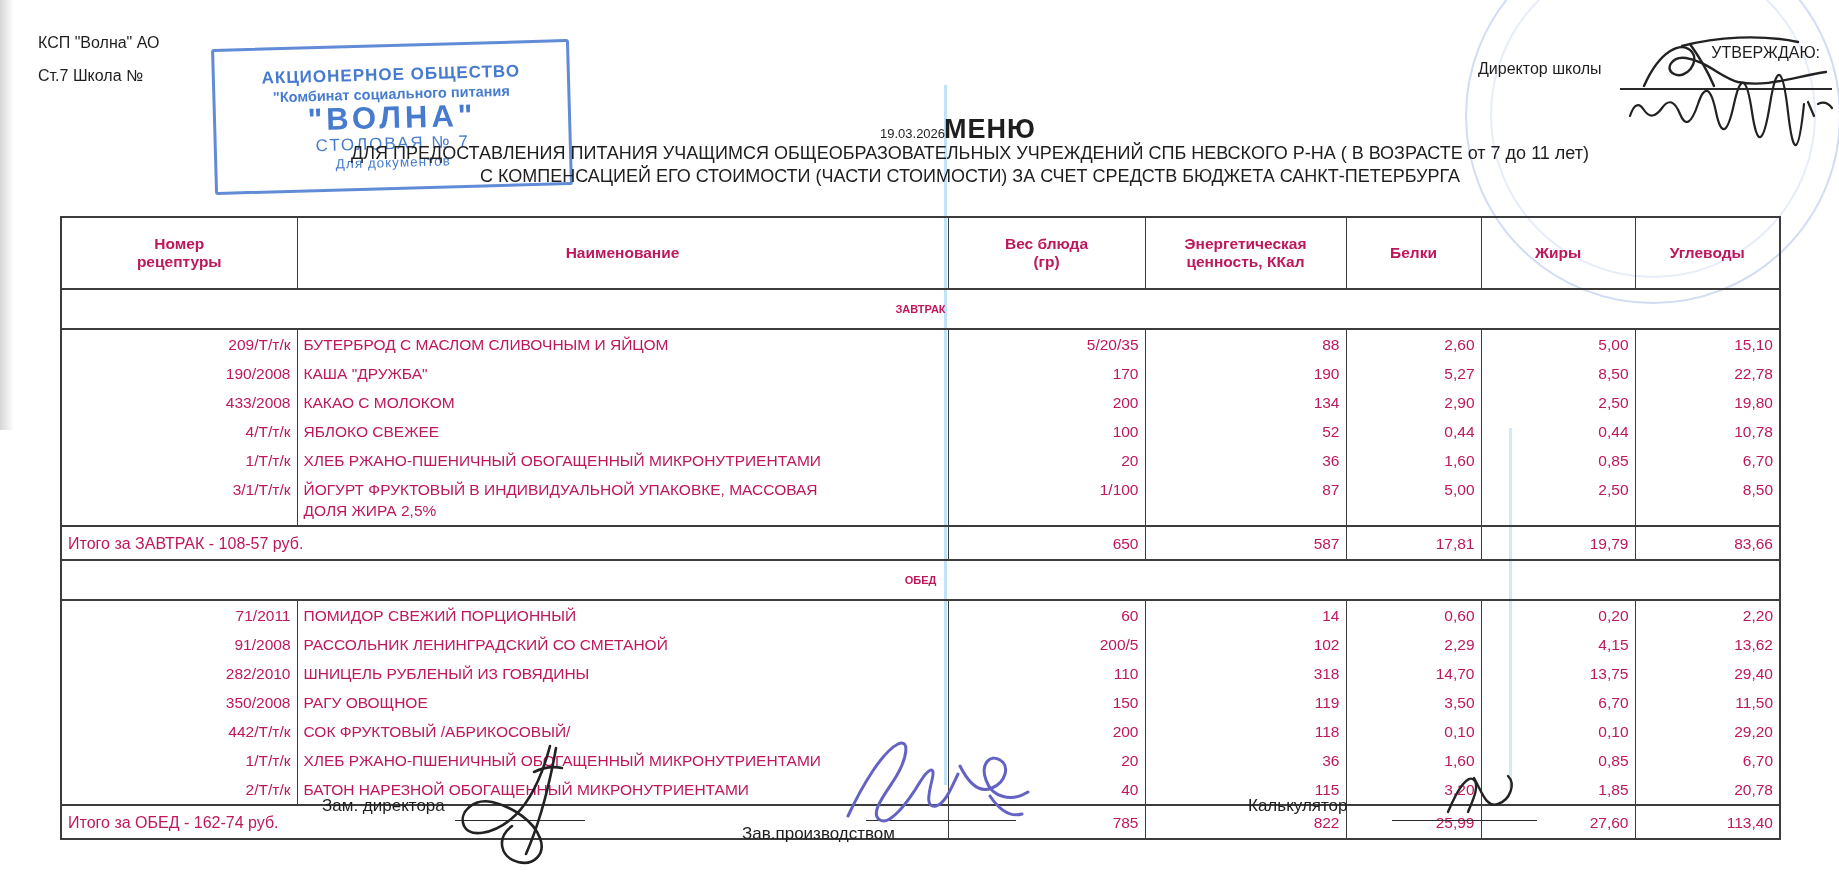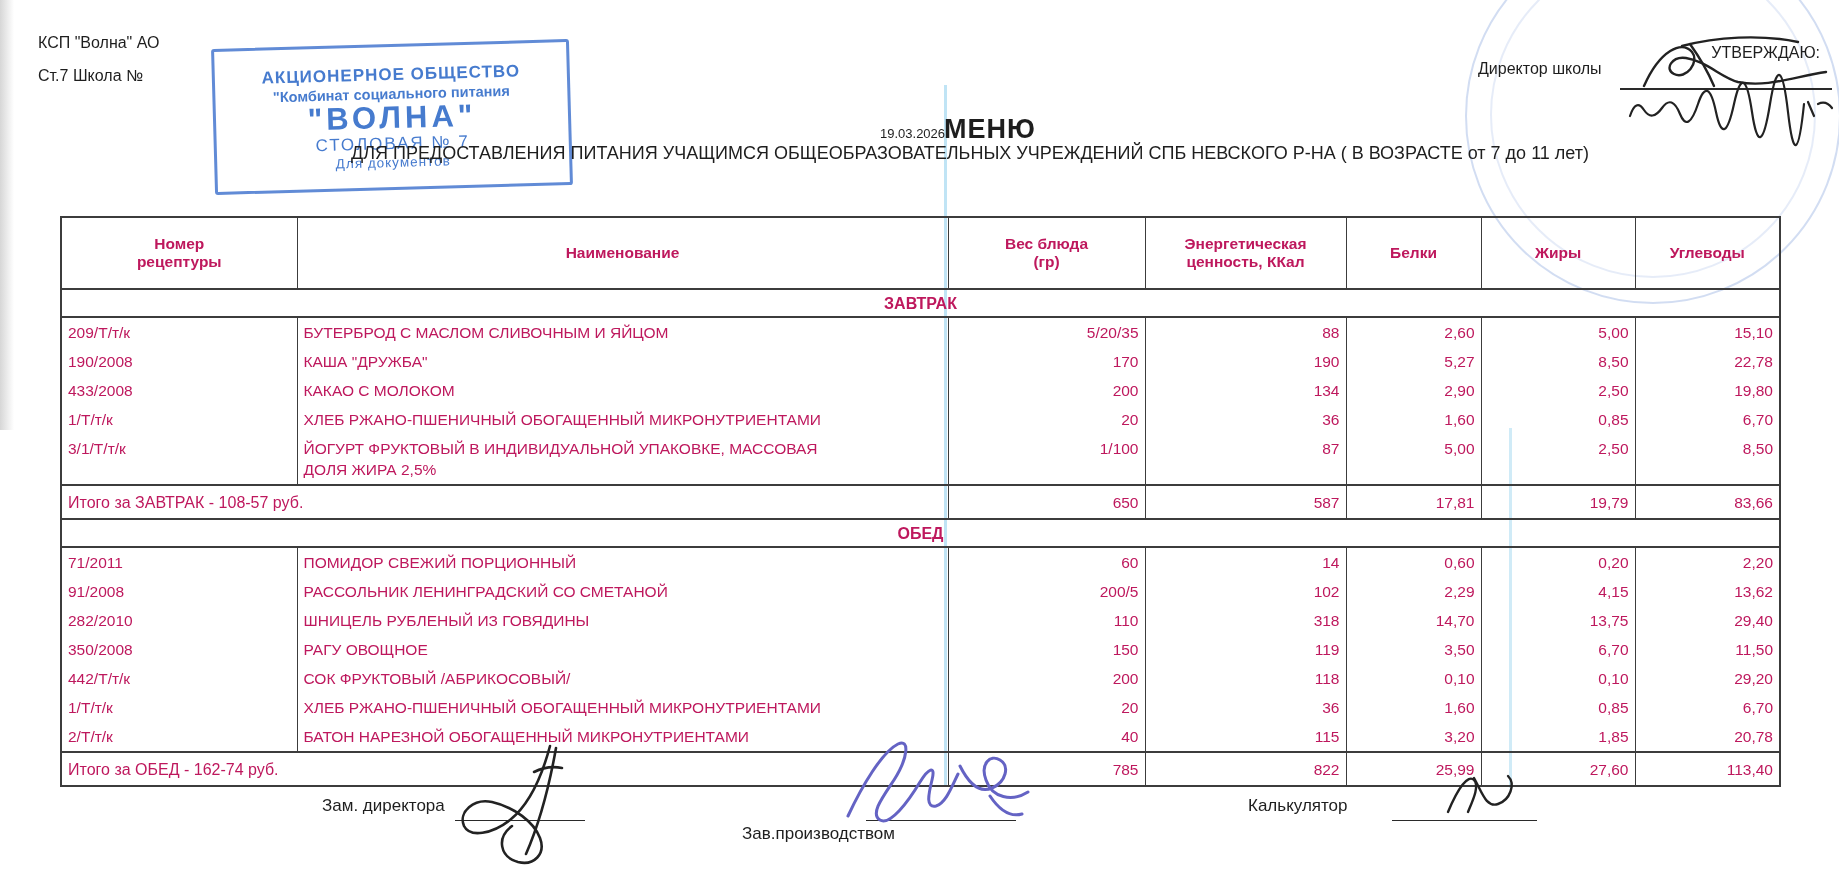--- a/index.html
+++ b/index.html
@@ -56,28 +56,28 @@
   table.menu{border:2px solid #3c3c3c;}
   table.menu th{
     border:1.5px solid #3c3c3c;border-bottom:2px solid #3c3c3c;
     font-weight:bold;white-space:pre-line;height:66px;vertical-align:middle;
     padding:2px 4px;font-size:15.5px;
   }
   table.menu td{border-left:1.5px solid #3c3c3c;border-right:1.5px solid #3c3c3c;
     vertical-align:top;padding:4px 6px;line-height:21px;}
   tr.section-bar td{
     border-top:2px solid #3c3c3c;border-bottom:2px solid #3c3c3c;
-    text-align:center;font-weight:bold;font-size:16px;padding:2px;height:22px;
+    text-align:center;font-weight:bold;font-size:11px;padding:8px;height:22px;
     vertical-align:middle;
   }
   tr.total-row td{
     border-top:2px solid #3c3c3c;border-bottom:2px solid #3c3c3c;
     font-weight:normal;height:24px;vertical-align:middle;
   }
-  td.code{padding-right:48px;}
+  td.code{text-align:right;padding-right:48px;}
   td.name{text-align:left;padding-left:9px;white-space:pre-line;}
   td.num{text-align:right;padding-right:6px;}
   td.tall{padding-bottom:14px;}
   td.total-label{text-align:left;padding-left:8px;font-size:16px;}
   
   .f-label{position:absolute;top:796px;font-size:17px;}
   .f-line{position:absolute;top:820px;border-bottom:1.8px solid #2a2a2a;}
 </style>
 </head>
 <body>
@@ -100,20 +100,21 @@
     <div class="s1">АКЦИОНЕРНОЕ ОБЩЕСТВО</div>
     <div class="s2">"Комбинат социального питания</div>
     <div class="s3">"ВОЛНА"</div>
     <div class="s4">СТОЛОВАЯ № 7</div>
     <div class="s5">Для документов</div>
   </div>
 
   <div class="title">МЕНЮ</div>
   <div class="date">19.03.2026</div>
   <div class="subtitle1">ДЛЯ ПРЕДОСТАВЛЕНИЯ ПИТАНИЯ УЧАЩИМСЯ ОБЩЕОБРАЗОВАТЕЛЬНЫХ УЧРЕЖДЕНИЙ СПБ НЕВСКОГО Р-НА ( В ВОЗРАСТЕ от 7 до 11 лет)</div>
+  <div class="subtitle2">С КОМПЕНСАЦИЕЙ ЕГО СТОИМОСТИ (ЧАСТИ СТОИМОСТИ) ЗА СЧЕТ СРЕДСТВ БЮДЖЕТА САНКТ-ПЕТЕРБУРГА</div>
 
   <div class="approve">УТВЕРЖДАЮ:</div>
   <div class="director-label">Директор школы</div>
   <div class="director-line"></div>
   <div class="sig" style="left:1630px;top:36px;">
     <svg width="200" height="58" viewBox="0 0 200 58">
       <g fill="none" stroke="#222" stroke-width="2.4" stroke-linecap="round">
         <path d="M14,50 C30,14 52,4 62,16 C70,26 56,44 44,38 C34,33 42,20 56,22 C76,25 92,42 108,46 C138,52 166,40 196,36"></path>
         <path d="M52,10 C86,1 130,-2 168,6"></path>
         <path d="M60,8 C70,22 78,36 84,50"></path>
@@ -178,20 +179,29 @@
         <tr>
           <td class="code">433/2008</td>
           <td class="name">КАКАО С МОЛОКОМ</td>
           <td class="num">200</td>
           <td class="num">134</td>
           <td class="num">2,90</td>
           <td class="num">2,50</td>
           <td class="num">19,80</td>
         </tr>
         <tr>
+          <td class="code">4/Т/т/к</td>
+          <td class="name">ЯБЛОКО СВЕЖЕЕ</td>
+          <td class="num">100</td>
+          <td class="num">52</td>
+          <td class="num">0,44</td>
+          <td class="num">0,44</td>
+          <td class="num">10,78</td>
+        </tr>
+        <tr>
           <td class="code">1/Т/т/к</td>
           <td class="name">ХЛЕБ РЖАНО-ПШЕНИЧНЫЙ ОБОГАЩЕННЫЙ МИКРОНУТРИЕНТАМИ</td>
           <td class="num">20</td>
           <td class="num">36</td>
           <td class="num">1,60</td>
           <td class="num">0,85</td>
           <td class="num">6,70</td>
         </tr>
         <tr>
           <td class="code tall">3/1/Т/т/к</td>

